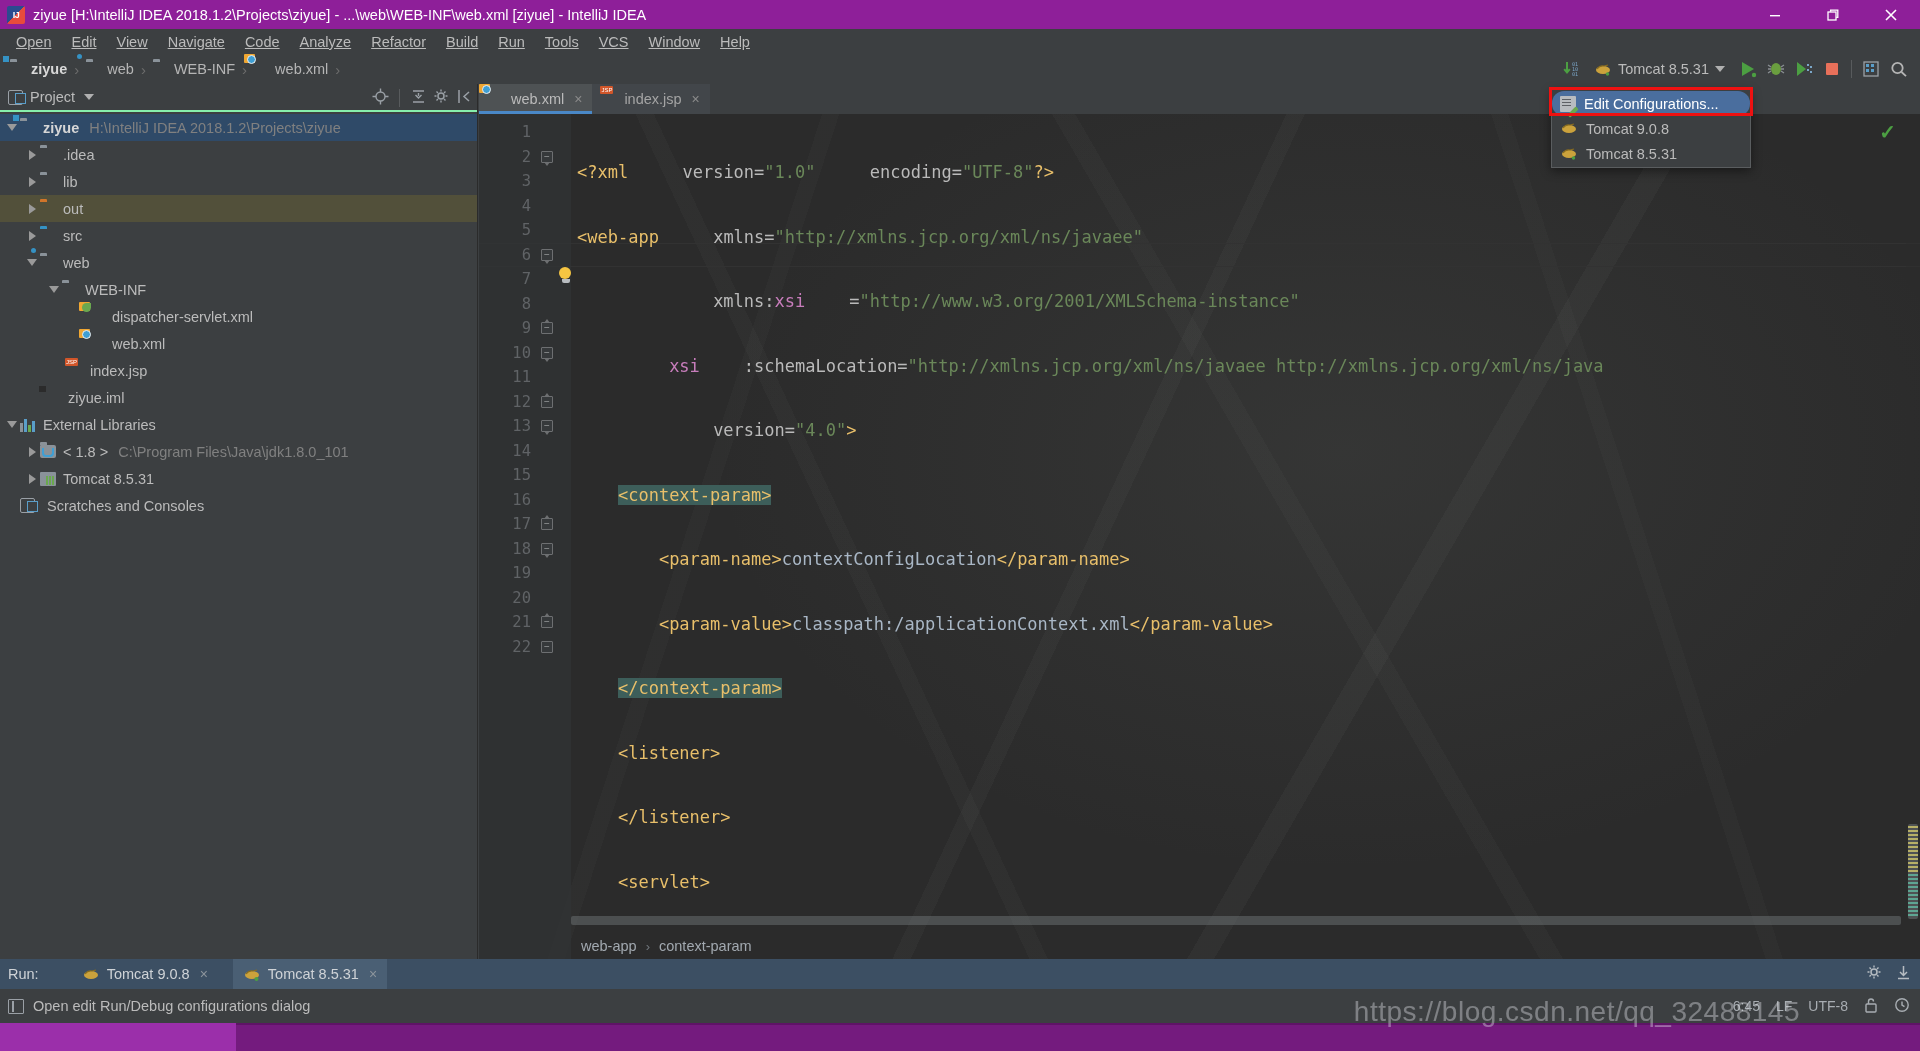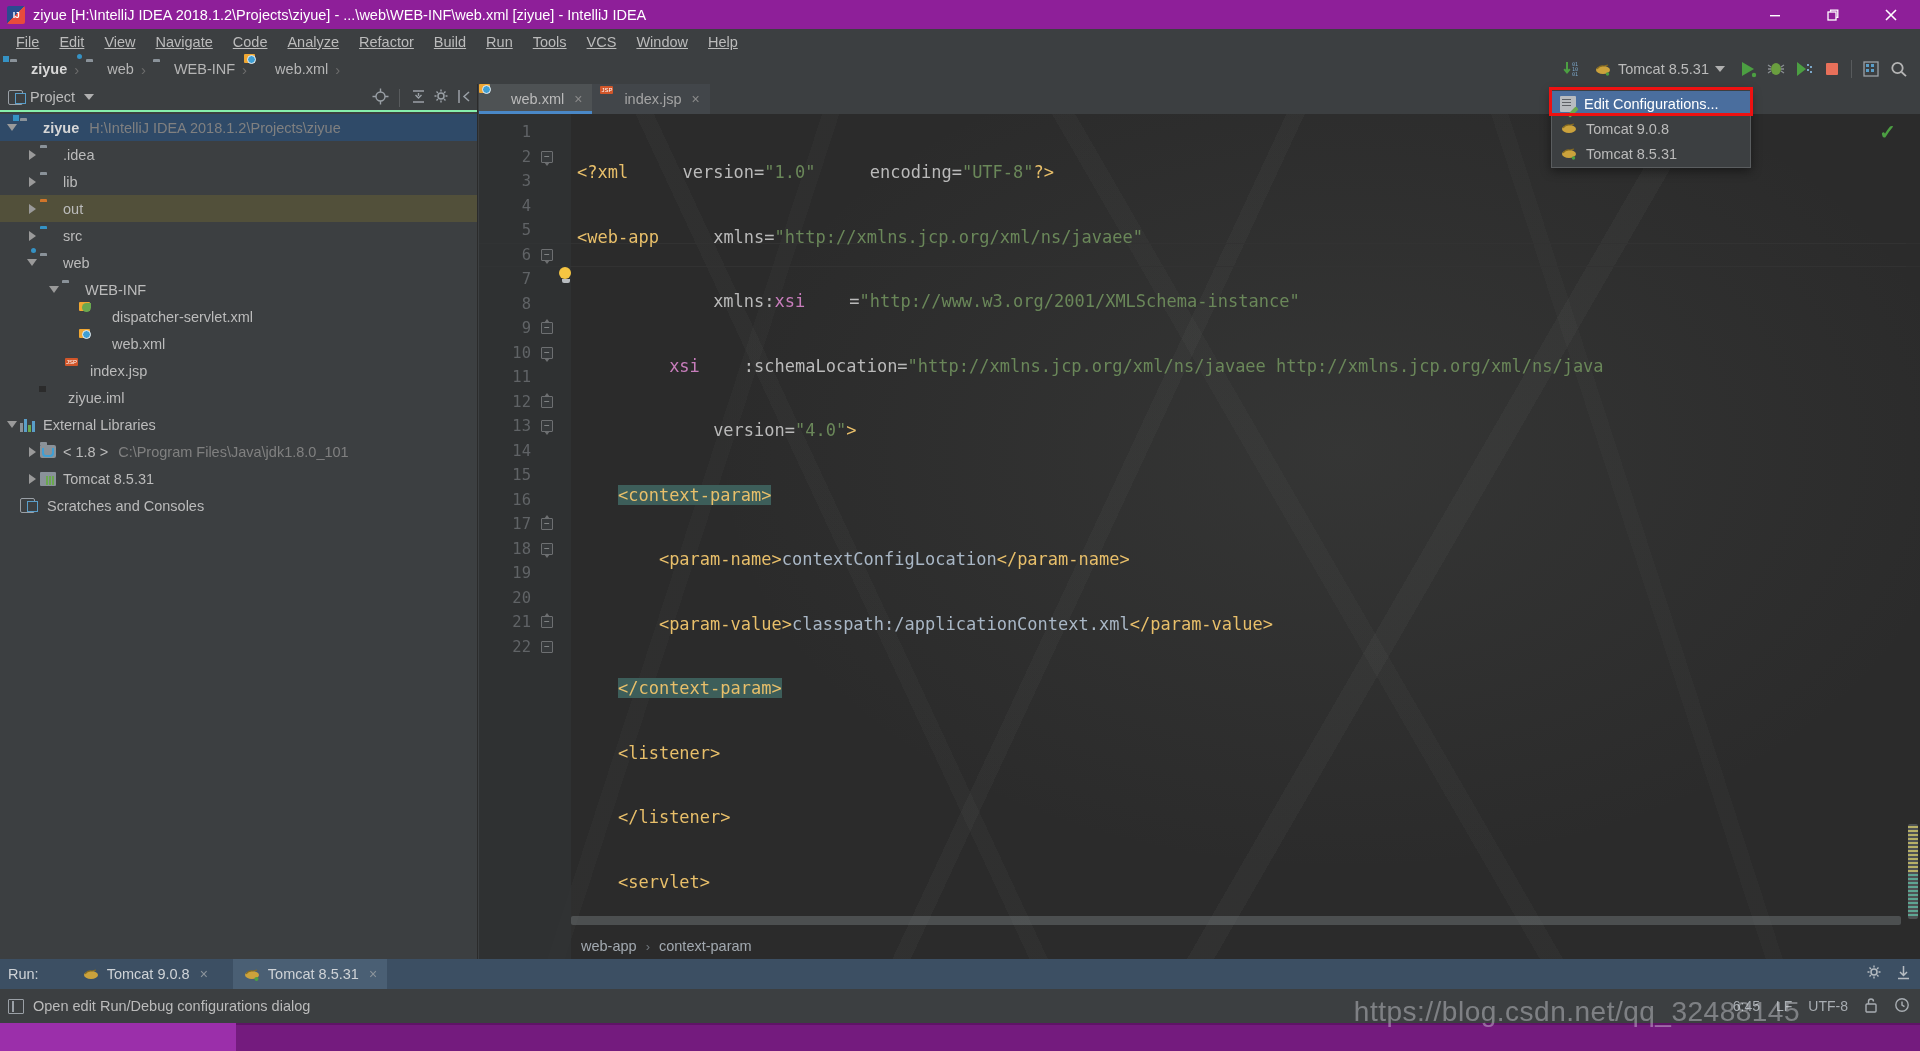--- a/index.html
+++ b/index.html
@@ -340,21 +340,21 @@
     position: absolute; left: 1551px; top: 89px; width: 200px;
     background: #3c3f41; border: 1px solid #5a5d5f;
     z-index: 50; padding: 1px 0;
     box-shadow: 0 3px 10px rgba(0,0,0,0.45);
   }
   .dd-item {
     height: 25px; display: flex; align-items: center; gap: 8px;
     padding: 0 8px; color: #bbbbbb; font-size: 14.5px; cursor: default;
     white-space: nowrap;
   }
-  .dd-item.selected { background: #4a6e9e; color: #ffffff; }
+  .dd-item.selected { background: #4a6e9e; color: #ffffff; border-radius: 12px; }
   .dd-hl-box {
     position: absolute; left: 1549px; top: 87px; width: 204px; height: 29px;
     border: 3px solid #ee1111; z-index: 60; pointer-events: none;
   }
   .edit-cfg-ico {
     width: 16px; height: 16px; background: #b8bcc0; border-radius: 1px; position: relative; flex:none;
   }
   .edit-cfg-ico::before {
     content:""; position:absolute; left:2px; top:3px; width:9px; height:1.5px; background:#5d6166;
     box-shadow: 0 3px 0 #5d6166, 0 6px 0 #5d6166;
@@ -436,21 +436,21 @@
       </div>
       <div class="win-btn">
         <svg width="16" height="16" viewBox="0 0 16 16">
             <path d="M3 3 L13 13 M13 3 L3 13" stroke="#fff" stroke-width="1.6"></path>
           </svg>
       </div>
     </div>
   </div>
 
   <div class="menubar">
-    <div class="menu-item"><u>File</u></div>
+    <div class="menu-item"><u>Open</u></div>
     <div class="menu-item"><u>Edit</u></div>
     <div class="menu-item"><u>View</u></div>
     <div class="menu-item"><u>Navigate</u></div>
     <div class="menu-item"><u>Code</u></div>
     <div class="menu-item"><u>Analyze</u></div>
     <div class="menu-item"><u>Refactor</u></div>
     <div class="menu-item"><u>Build</u></div>
     <div class="menu-item"><u>Run</u></div>
     <div class="menu-item"><u>Tools</u></div>
     <div class="menu-item"><u>VCS</u></div>

